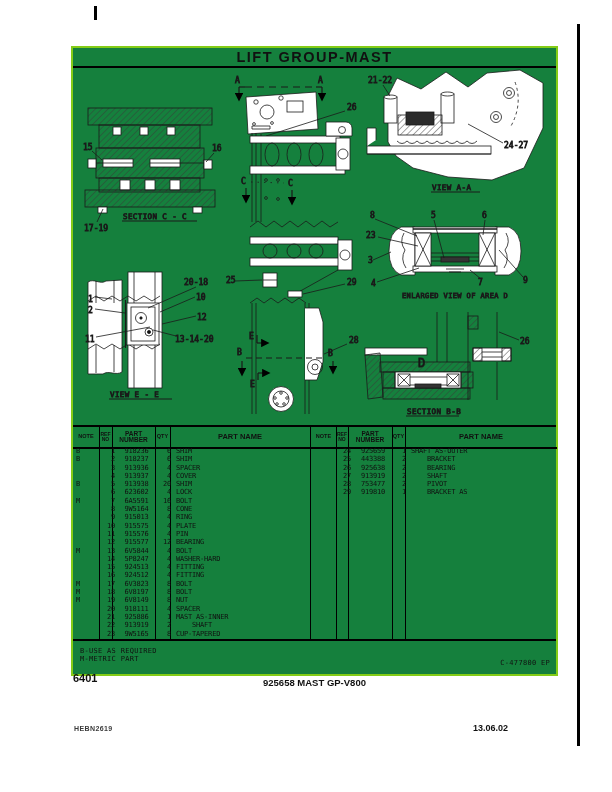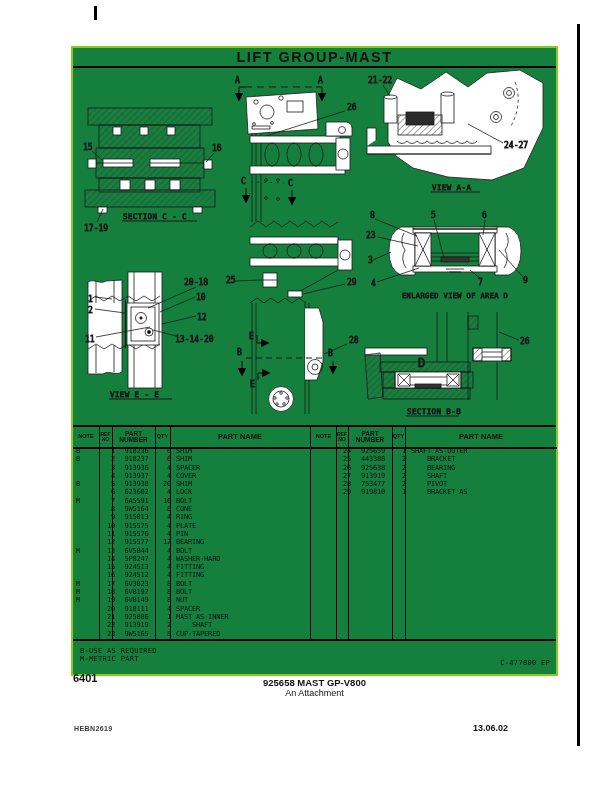--- a/index.html
+++ b/index.html
@@ -598,17 +598,16 @@
     <div class="legend">
       <div>B-USE AS REQUIRED</div>
       <div>M-METRIC PART</div>
     </div>
     <div class="doc-code">C-477800 EP</div>
   </div>
 
   <div class="footer-form">6401</div>
   <div class="footer-center">
     <div class="fc1">925658 MAST GP-V800</div>
-    <div class="fc3">An Attachment</div>
   </div>
   <div class="doc-id">HEBN2619</div>
   <div class="date">13.06.02</div>
 </div>
 
 </body></html>

